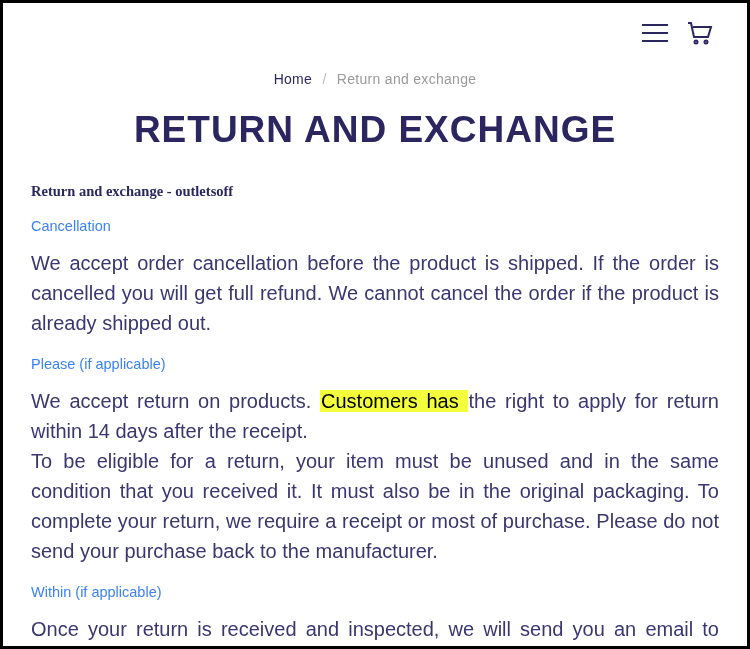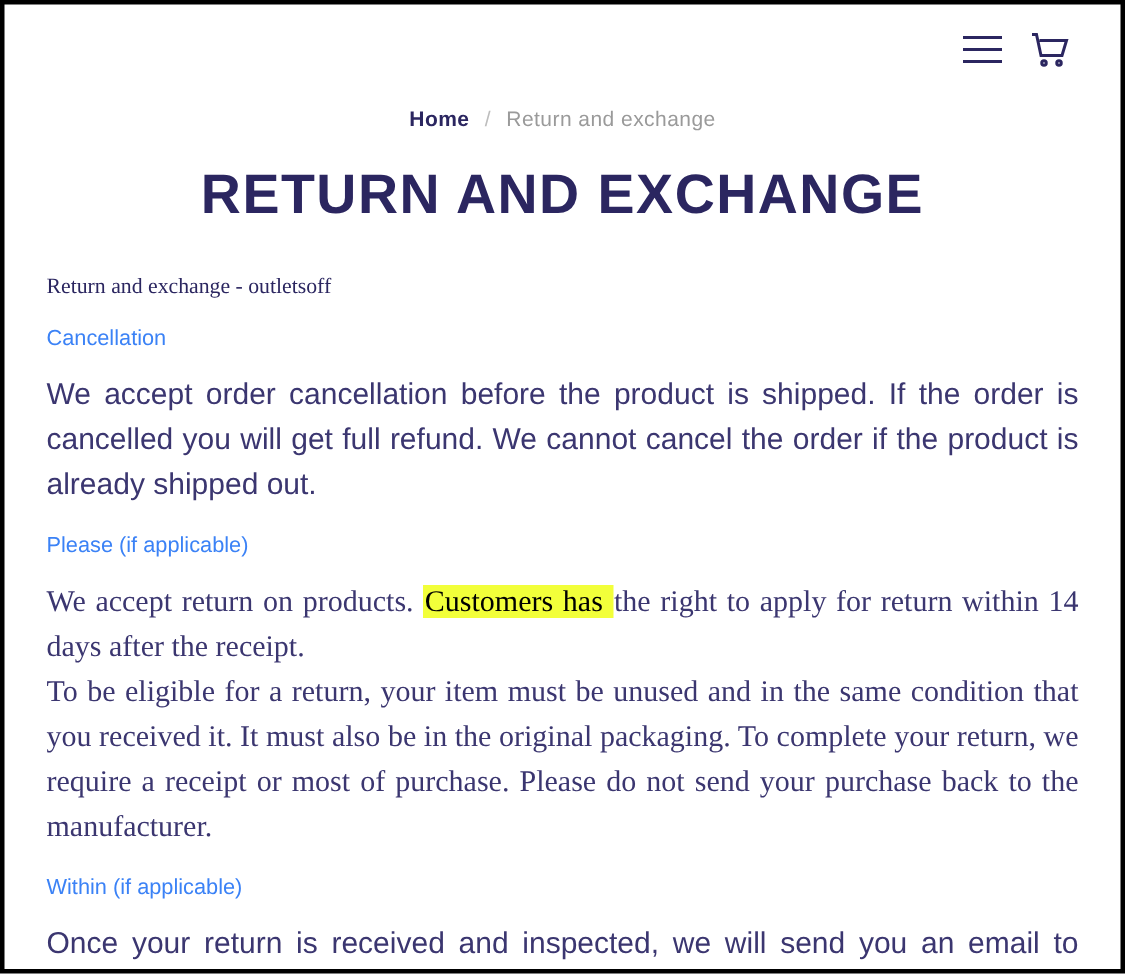--- a/index.html
+++ b/index.html
@@ -28,55 +28,55 @@
   }
   .breadcrumb {
     text-align: center;
     font-size: 14px;
     color: #9a9a9a;
     margin-bottom: 22px;
     letter-spacing: 0.3px;
   }
   .breadcrumb a {
     color: #2b2660;
-    font-weight: 700;
+    font-weight: 400;
     text-decoration: none;
   }
   .breadcrumb .sep {
     color: #bdbdbd;
     margin: 0 6px;
   }
   h1.page-title {
     text-align: center;
     color: #2b2660;
     font-weight: 800;
     font-size: 37px;
     letter-spacing: 1px;
     margin-bottom: 32px;
   }
   .subtitle {
-    font-weight: 400;
+    font-weight: 700;
     color: #2b2660;
     font-size: 14.5px;
     margin-bottom: 18px;
     font-family: Georgia, "Times New Roman", serif;
   }
   .section-head {
     color: #3b82f6;
     font-size: 14.5px;
     margin-bottom: 14px;
   }
   p.body {
     color: #3b3670;
     font-size: 20px;
     line-height: 1.5;
     margin-bottom: 18px;
     text-align: justify;
   }
-  p.body .nl { display: block; font-family: Liberation Serif, serif; }
+  p.body .nl { display: block; }
   mark {
     background: #f2ff3a;
     padding: 0 1px;
   }
 </style>
 </head>
 <body>
 
 <div class="topbar">
   <span class="icon-btn">

